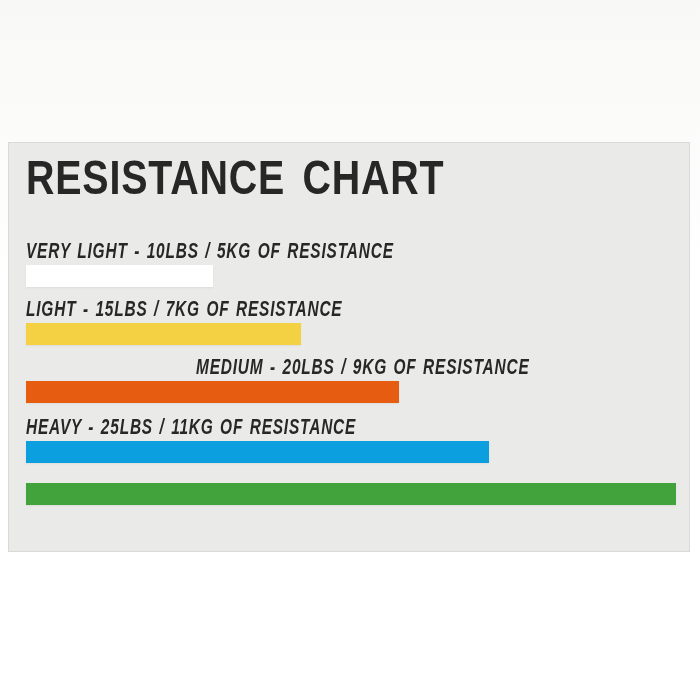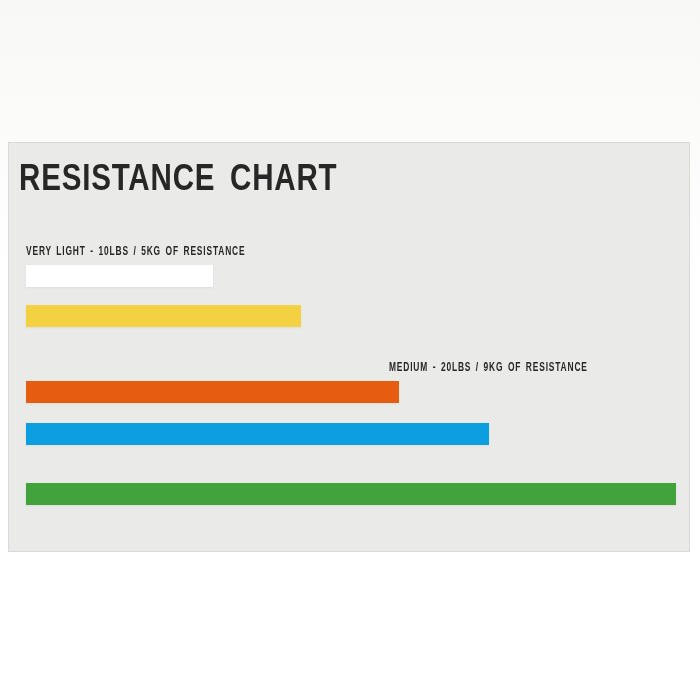--- a/index.html
+++ b/index.html
@@ -21,47 +21,48 @@
     left: 8px;
     top: 142px;
     width: 682px;
     height: 410px;
     background: var(--card-bg, #eaeae8);
     border: 1px solid var(--card-border, #d9d9d7);
     box-sizing: border-box;
   }
   .chart-title {
     position: absolute;
-    left: 10px;
+    left: 17px;
     top: 14px;
-    font-size: 36px;
+    font-size: 48px;
     line-height: 42px;
     font-weight: bold;
     color: var(--ink, #272727);
     white-space: nowrap;
   }
   .chart-title .cond {
     display: inline-block;
     transform: scaleX(0.82);
     transform-origin: left center;
     letter-spacing: 1px;
     word-spacing: 7px;
   }
   .row {
     position: absolute;
     left: 17px;
     right: 16px;
   }
   .row-label {
     height: 18px;
-    font-size: 12px;
+    font-size: 22px;
     line-height: 18px;
     font-weight: bold;
     color: var(--ink, #272727);
     white-space: nowrap;
+    font-style: italic;
   }
   .row-label .cond {
     display: inline-block;
     transform: scaleX(0.70);
     transform-origin: left center;
     letter-spacing: 1.2px;
     word-spacing: 2px;
   }
   .bar {
     margin-top: 5px;
@@ -79,31 +80,37 @@
     </div>
     <div id="rows">
   <div class="row" style="top: 99px;">
     <div class="row-label">
       <span class="cond">VERY LIGHT - 10LBS / 5KG OF RESISTANCE</span>
     </div>
     <div class="bar" style="width: 187px; height: 22px; background: rgb(255, 255, 255);"></div>
   </div>
 
   <div class="row" style="top: 157px;">
+    <div class="row-label">
+      <span class="cond">LIGHT - 15LBS / 7KG OF RESISTANCE</span>
+    </div>
     <div class="bar" style="width: 275px; height: 22px; background: rgb(243, 209, 67);"></div>
   </div>
 
   <div class="row" style="top: 215px; text-align: right;">
     <div class="row-label">
       <span class="cond">MEDIUM - 20LBS / 9KG OF RESISTANCE</span>
     </div>
     <div class="bar" style="width: 373px; height: 22px; background: rgb(230, 92, 16);"></div>
   </div>
 
   <div class="row" style="top: 275px;">
+    <div class="row-label">
+      <span class="cond">HEAVY - 25LBS / 11KG OF RESISTANCE</span>
+    </div>
     <div class="bar" style="width: 463px; height: 22px; background: rgb(12, 159, 223);"></div>
   </div>
 
   <div class="row" style="top: 335px;">
     <div class="bar" style="width: 650px; height: 22px; background: rgb(66, 163, 60);"></div>
   </div>
 </div>
   </div>
 </div>
 

